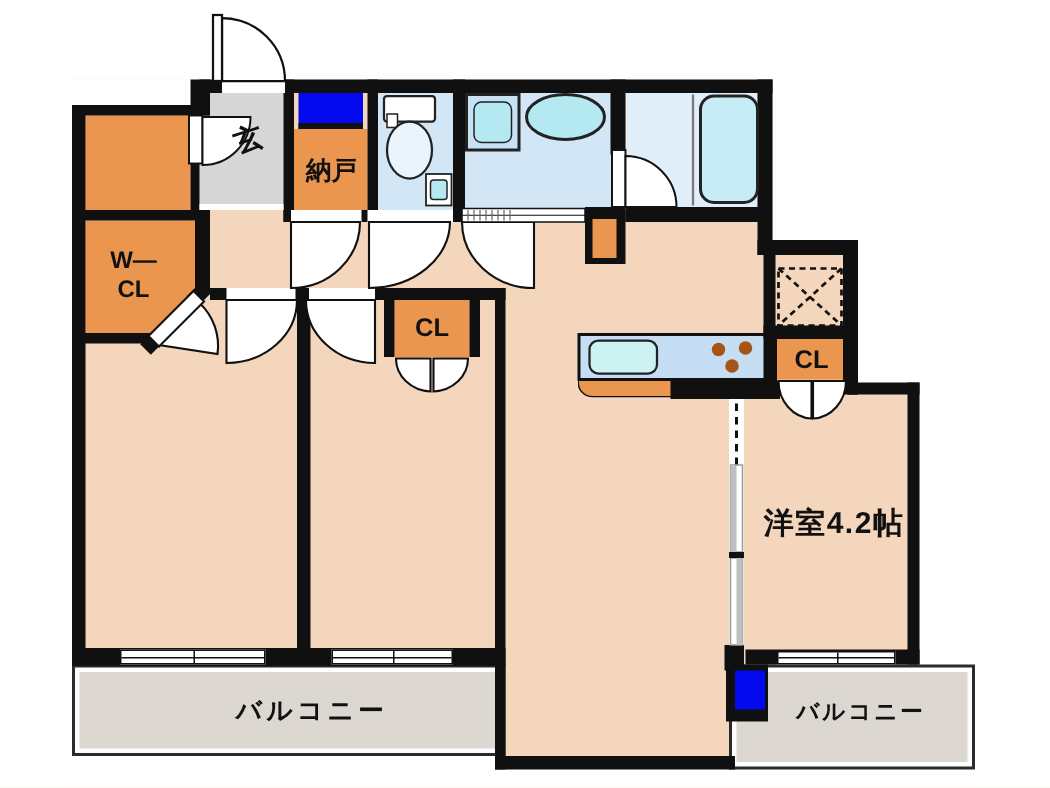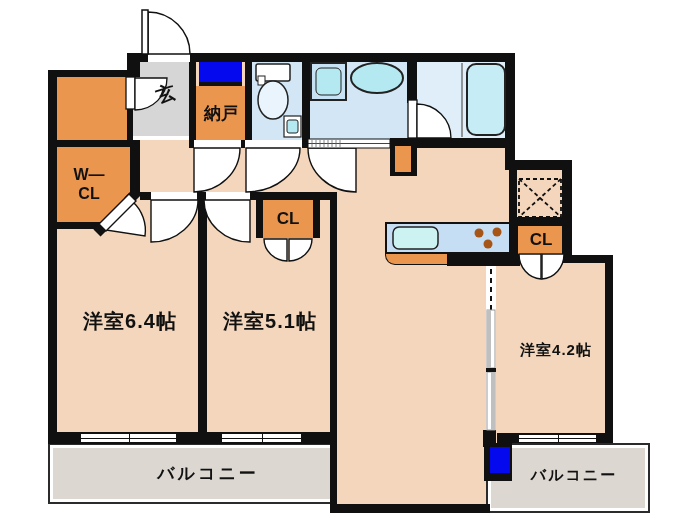--- a/index.html
+++ b/index.html
@@ -209,18 +209,16 @@
   </svg>
 
   <div class="lbl genkan" style="left:166px;top:94px;">玄</div>
   <div class="lbl small" style="left:221px;top:114px;">納戸</div>
   <div class="lbl wcl" style="left:89px;top:184px;">
     <span>W―</span><br>
     <span>CL</span>
   </div>
   <div class="lbl small" style="left:288px;top:219px;">CL</div>
   <div class="lbl small" style="left:541px;top:240px;">CL</div>
-  <div class="lbl room" style="left:130px;top:321px;">洋室6.4帖</div>
-  <div class="lbl room" style="left:270px;top:321px;">洋室5.1帖</div>
-  <div class="lbl room" style="left:556px;top:350px;font-size:15px;">洋室4.2帖</div>
+  <div class="lbl room" style="left:556px;top:350px;font-size:20px;">洋室4.2帖</div>
   <div class="lbl balc" style="left:208px;top:474px;">バルコニー</div>
   <div class="lbl balc2" style="left:574px;top:475px;">バルコニー</div>
 </div>
 
 </body></html>

